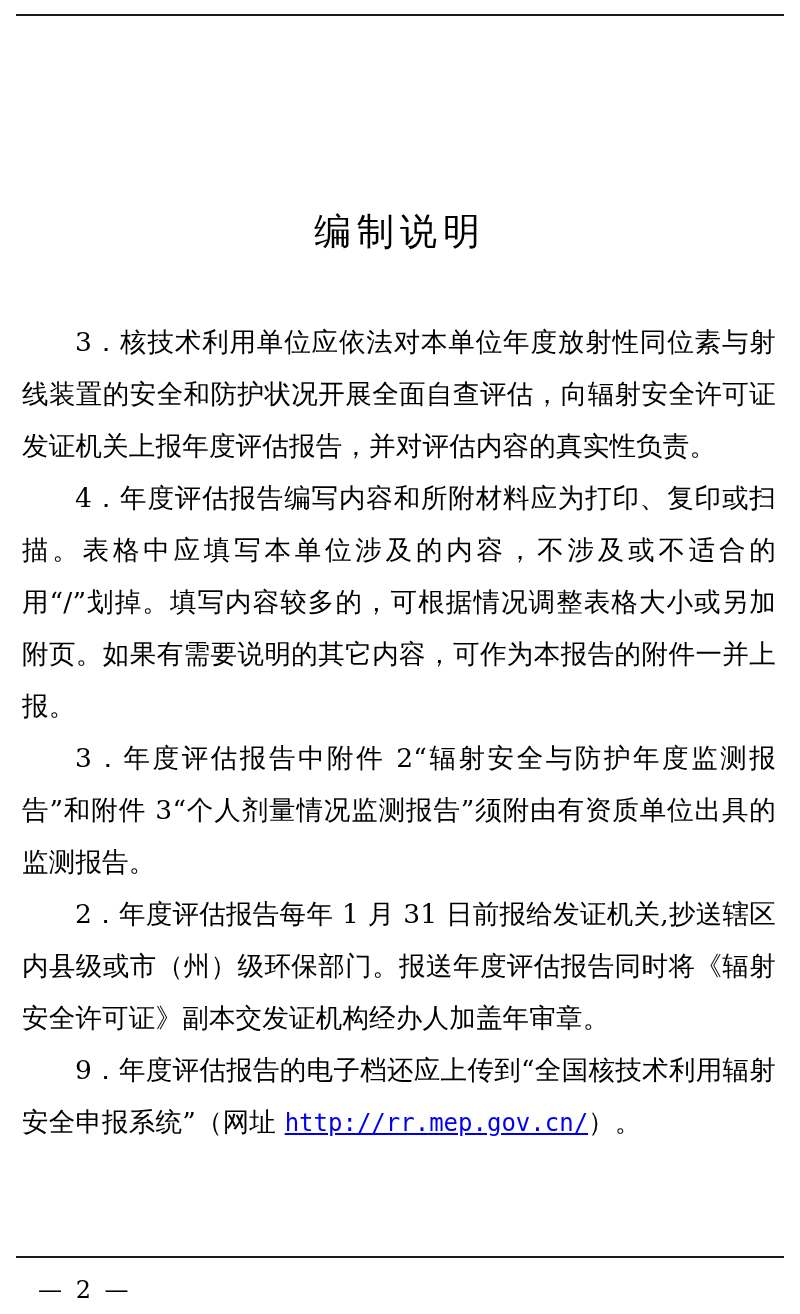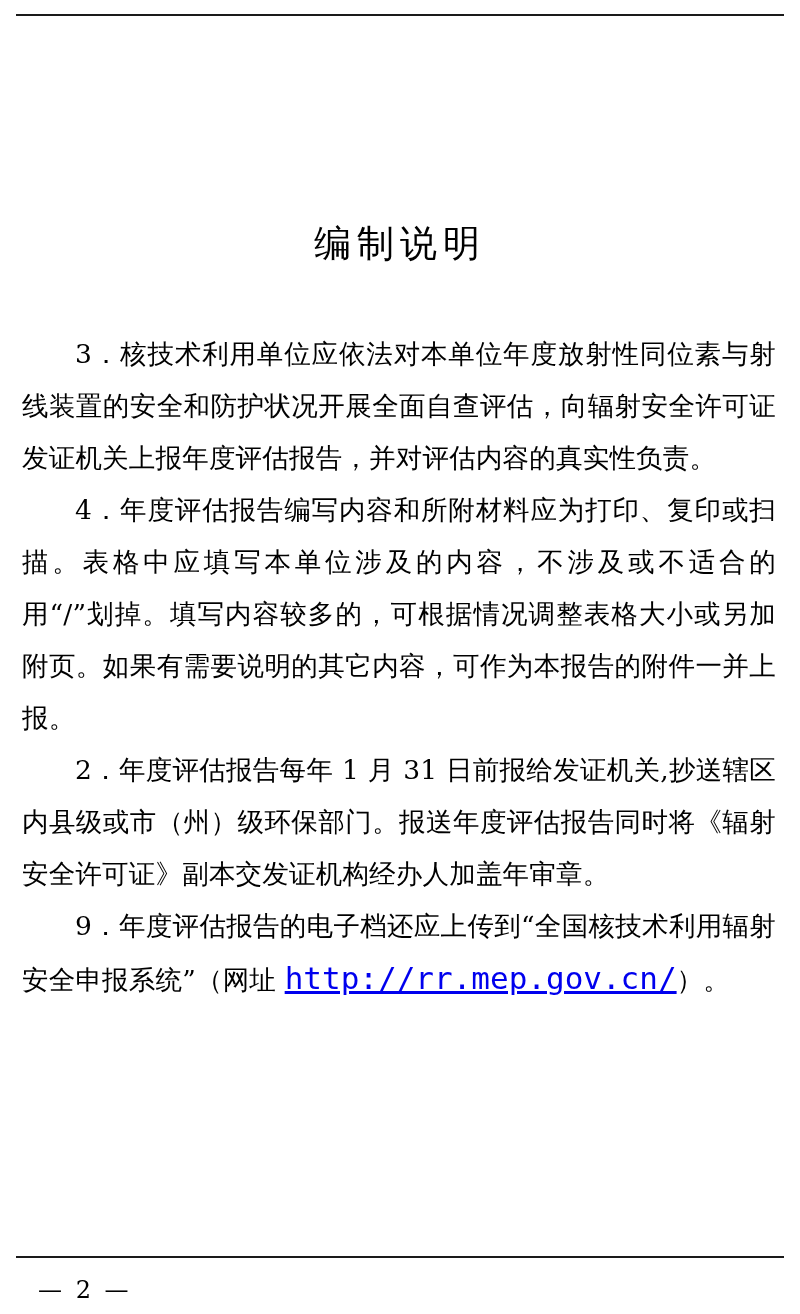--- a/index.html
+++ b/index.html
@@ -37,21 +37,20 @@
     bottom: 56px;
     height: 2px;
   }
   .content {
     position: absolute;
     left: 16px;
     right: 16px;
     top: 14px;
     bottom: 56px;
     padding: 0 0 0 0;
-    margin-top: 12px;
   }
   .doc-title {
     text-align: center;
     font-size: 37px;
     letter-spacing: 6px;
     font-family: "DejaVu Serif", "Liberation Serif", serif;
     font-weight: normal;
     margin: 0;
     padding-top: 196px;
     line-height: 1.2;
@@ -65,21 +64,21 @@
     margin: 0;
     text-align: justify;
     text-justify: inter-ideograph;
     text-indent: 53px;
     letter-spacing: 0.2px;
     padding: 0 8px 0 6px;
   }
   .link {
     text-decoration: underline;
     font-family: "DejaVu Sans Mono", "Liberation Mono", monospace;
-    font-size: 31px;
+    font-size: 24px;
     letter-spacing: 0px;
   }
   .page-number {
     position: absolute;
     left: 0;
     right: 0;
     bottom: 10px;
     text-align: left;
     padding-left: 38px;
     font-size: 24px;
@@ -95,20 +94,21 @@
   <div class="rule rule-top"></div>
   <div class="rule rule-bottom"></div>
 
   <div class="content">
 
     <h1 class="doc-title">编制说明</h1>
 
     <div class="body-block">
       <p class="para">3．核技术利用单位应依法对本单位年度放射性同位素与射线装置的安全和防护状况开展全面自查评估，向辐射安全许可证发证机关上报年度评估报告，并对评估内容的真实性负责。</p>
       <p class="para">4．年度评估报告编写内容和所附材料应为打印、复印或扫描。表格中应填写本单位涉及的内容，不涉及或不适合的用“/”划掉。填写内容较多的，可根据情况调整表格大小或另加附页。如果有需要说明的其它内容，可作为本报告的附件一并上报。</p>
+      <p class="para">3．年度评估报告中附件 2“辐射安全与防护年度监测报告”和附件 3“个人剂量情况监测报告”须附由有资质单位出具的监测报告。</p>
       <p class="para">2．年度评估报告每年 1 月 31 日前报给发证机关,抄送辖区内县级或市（州）级环保部门。报送年度评估报告同时将《辐射安全许可证》副本交发证机构经办人加盖年审章。</p>
       <p class="para"><span>9．年度评估报告的电子档还应上传到“全国核技术利用辐射安全申报系统”（网址 </span><a class="link" href="#">http://rr.mep.gov.cn/</a><span>）。</span></p>
     </div>
 
   </div>
 
   <div class="page-number">— 2 —</div>
 
 </div>
 

